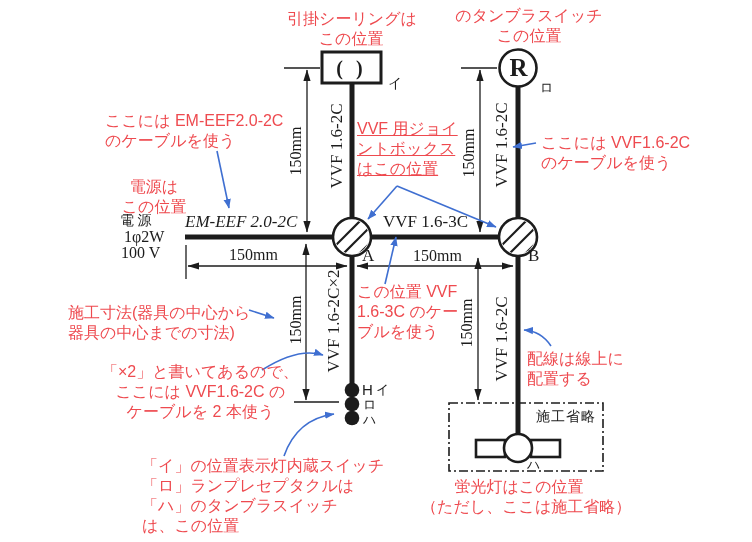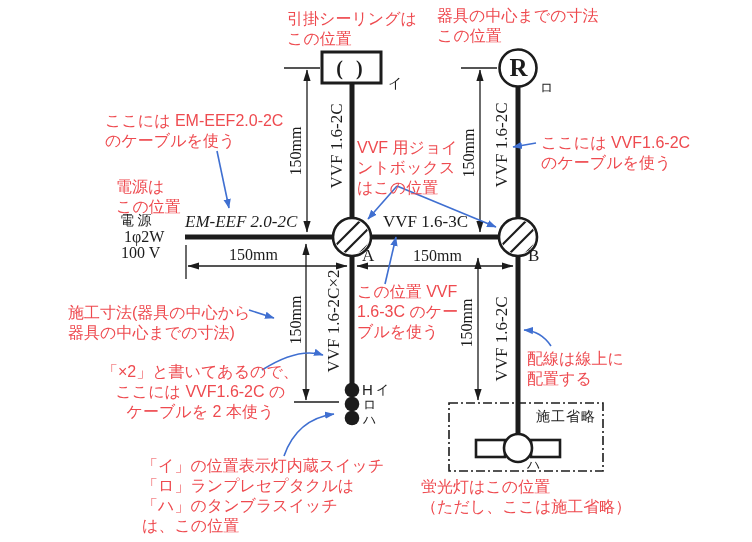--- a/index.html
+++ b/index.html
@@ -1,20 +1,20 @@
 <!DOCTYPE html>
 <html style="--red: #ee4a4f; --blue: #3f6fd1; --black: #1c1c1c;"><head>
 <meta charset="utf-8">
 <style>
   html,body { margin:0; padding:0; background:#fff; }
   .stage { position:relative; width:752px; height:542px; background:#ffffff; overflow:hidden;
            font-family:"Liberation Sans","DejaVu Sans",sans-serif; }
   .stage svg.layer { position:absolute; left:0; top:0; }
   .note { position:absolute; color:var(--red,#ee4a4f); font-size:16px; line-height:20px; white-space:nowrap; }
-  .center { text-align:left; }
+  .center { text-align:center; }
   .blk { position:absolute; color:var(--black,#1c1c1c); font-family:"Liberation Serif","DejaVu Serif",serif;
          font-size:17px; line-height:1.05; white-space:nowrap; }
   .gok { font-family:"Liberation Sans","DejaVu Sans",sans-serif; }
   .vlabel { position:absolute; color:var(--black,#1c1c1c); font-family:"Liberation Serif","DejaVu Serif",serif;
             font-size:17px; white-space:nowrap; transform:translate(-50%,-50%) rotate(-90deg); }
   .s16 { font-size:16px; }
   .s14 { font-size:14px; }
   .s13 { font-size:13px; }
   .symb { position:absolute; color:var(--black,#1c1c1c); font-family:"Liberation Serif","DejaVu Serif",serif;
           font-weight:bold; text-align:center; }
@@ -141,35 +141,35 @@
   <div class="blk gok s13" style="left:527px; top:458px;">ハ</div>
 
   <div class="blk s14" style="left:536px; top:410px; letter-spacing:1px;">施工省略</div>
 
   <div class="note center" style="left:287px; top:9px; width:128px;">
     <div>引掛シーリングは</div>
     <div>この位置</div>
   </div>
 
   <div class="note center" style="left:437px; top:6px; width:184px;">
-    <div>器具の中心までの寸法</div>
+    <div>のタンブラスイッチ</div>
     <div>この位置</div>
   </div>
 
   <div class="note" style="left:105px; top:111px;">
     <div>ここには EM-EEF2.0-2C</div>
     <div>のケーブルを使う</div>
   </div>
 
   <div class="note center" style="left:116px; top:177px; width:76px;">
     <div>電源は</div>
     <div>この位置</div>
   </div>
 
-  <div class="note" style="left:357px; top:138px;">
+  <div class="note" style="left:357px; top:119px;text-decoration:underline;">
     <div>VVF 用ジョイ</div>
     <div>ントボックス</div>
     <div>はこの位置</div>
   </div>
 
   <div class="note" style="left:541px; top:133px;">
     <div>ここには VVF1.6-2C</div>
     <div>のケーブルを使う</div>
   </div>
 

